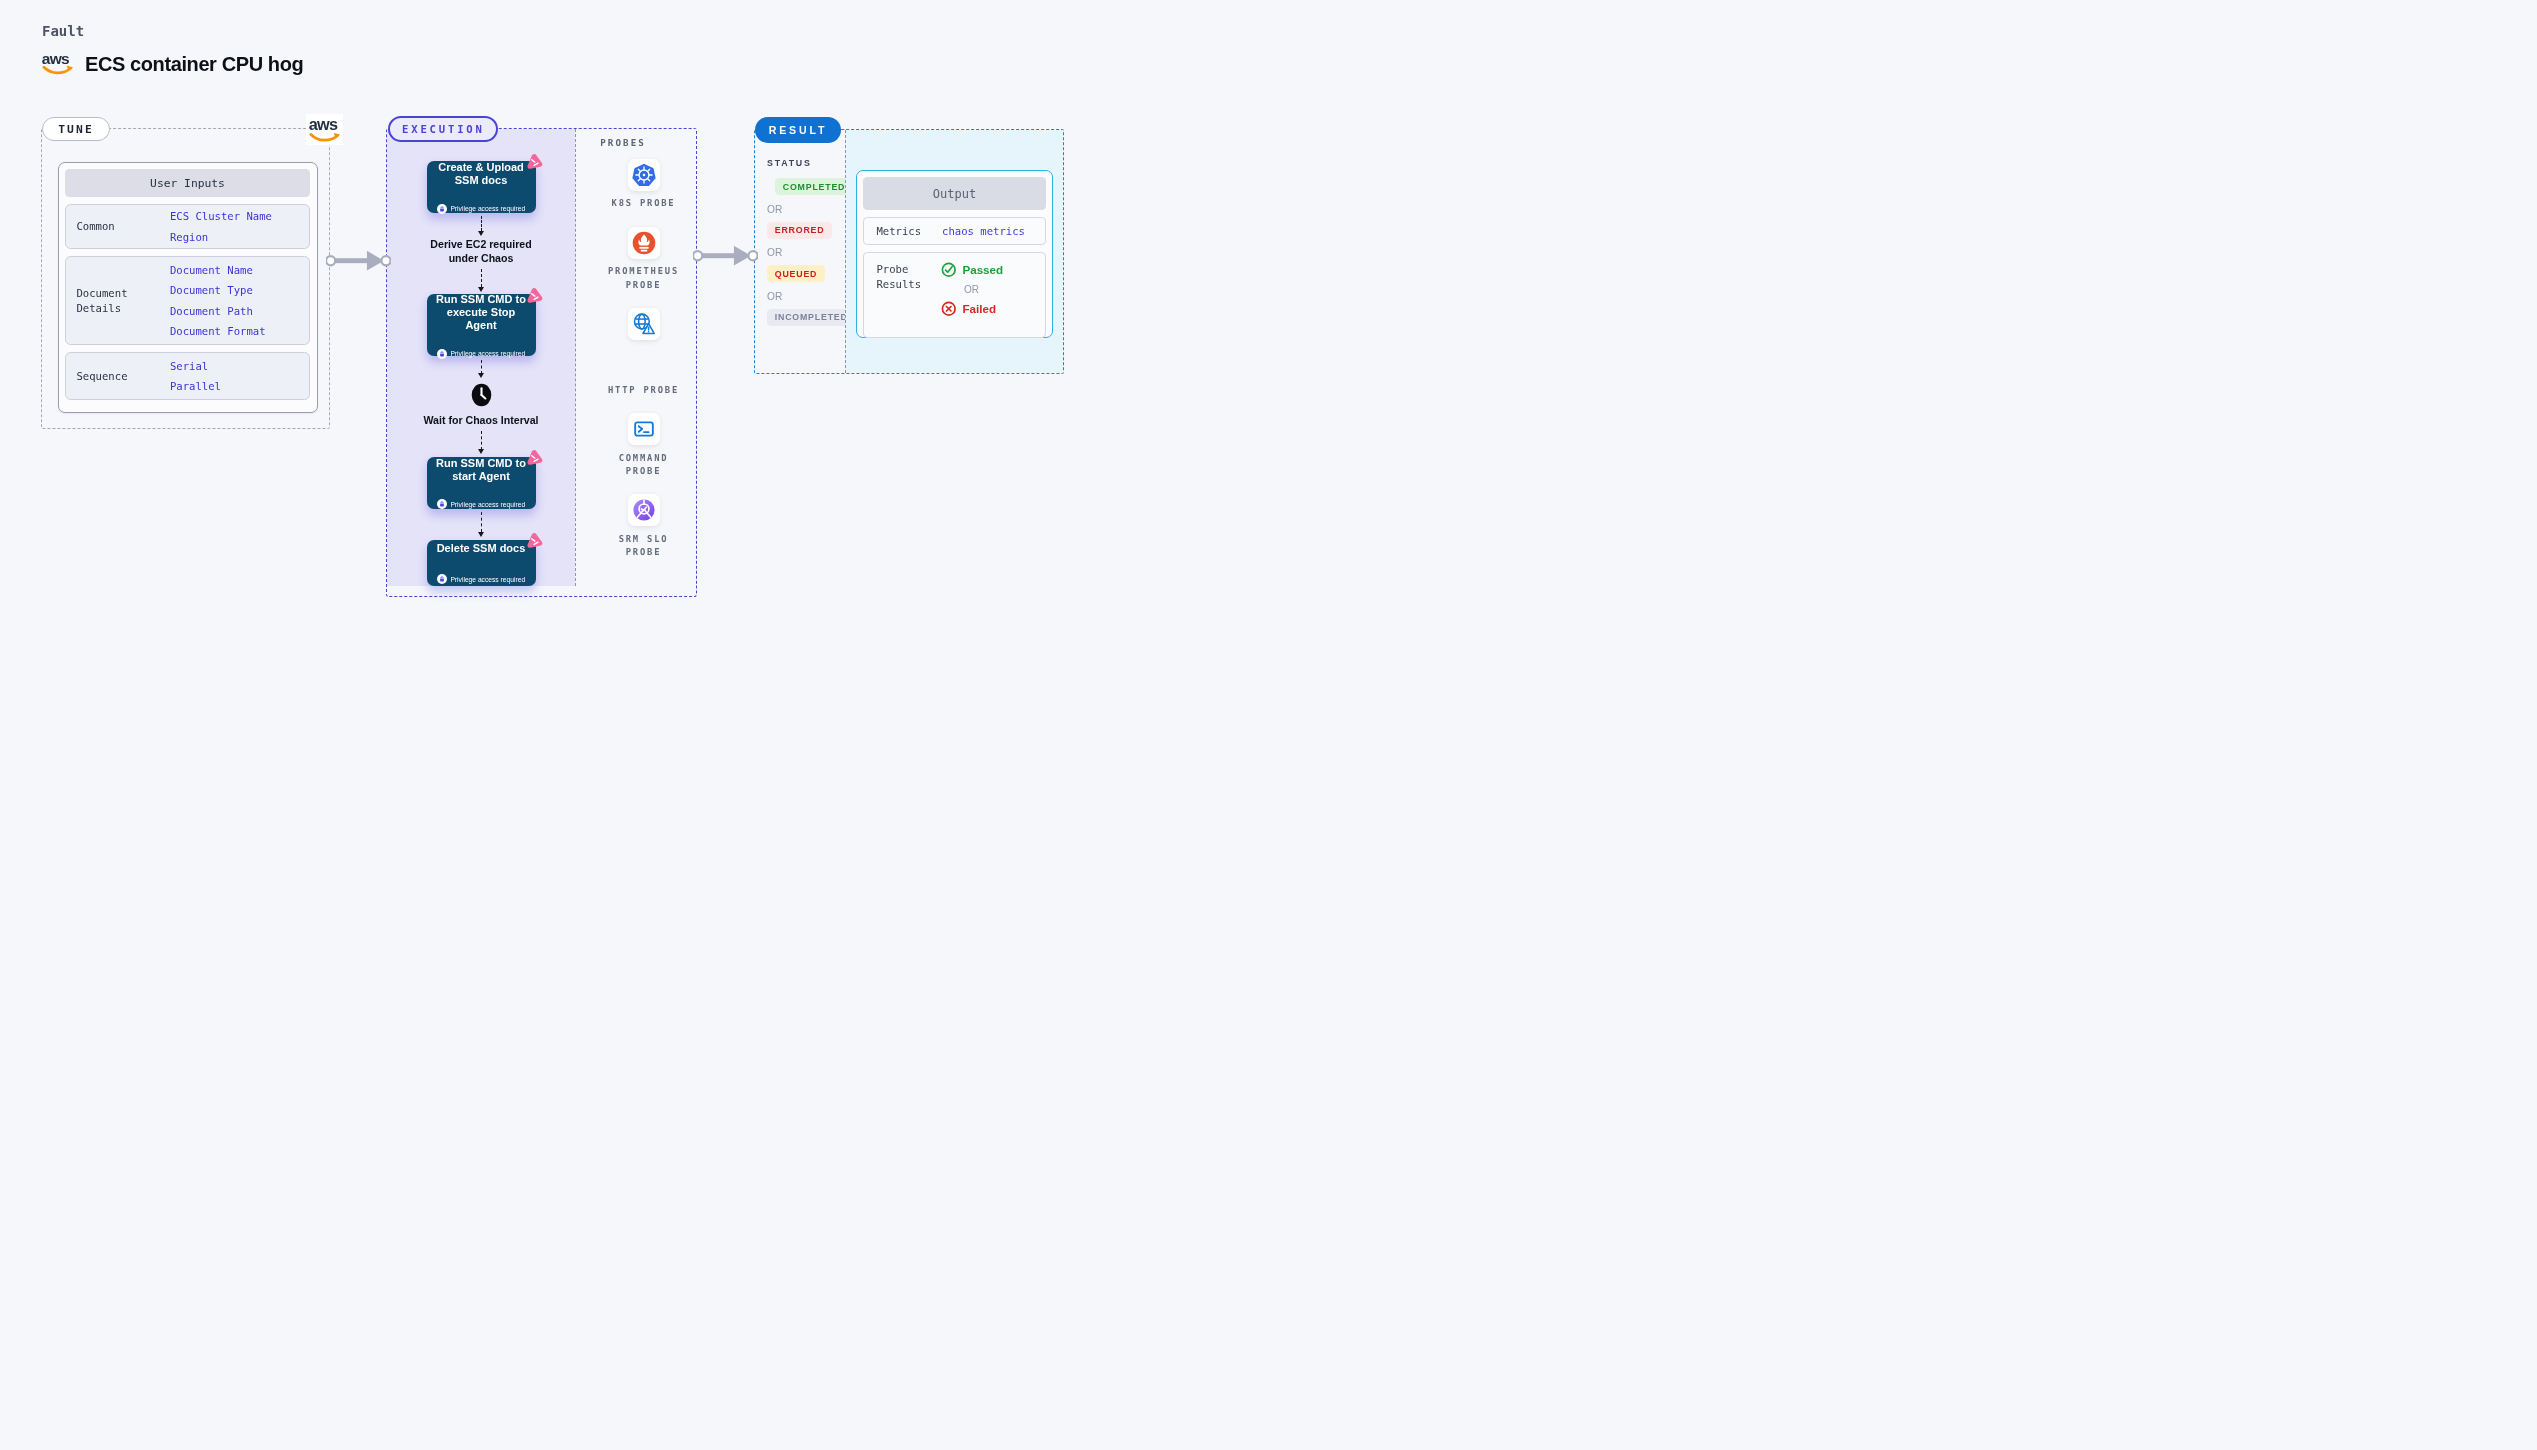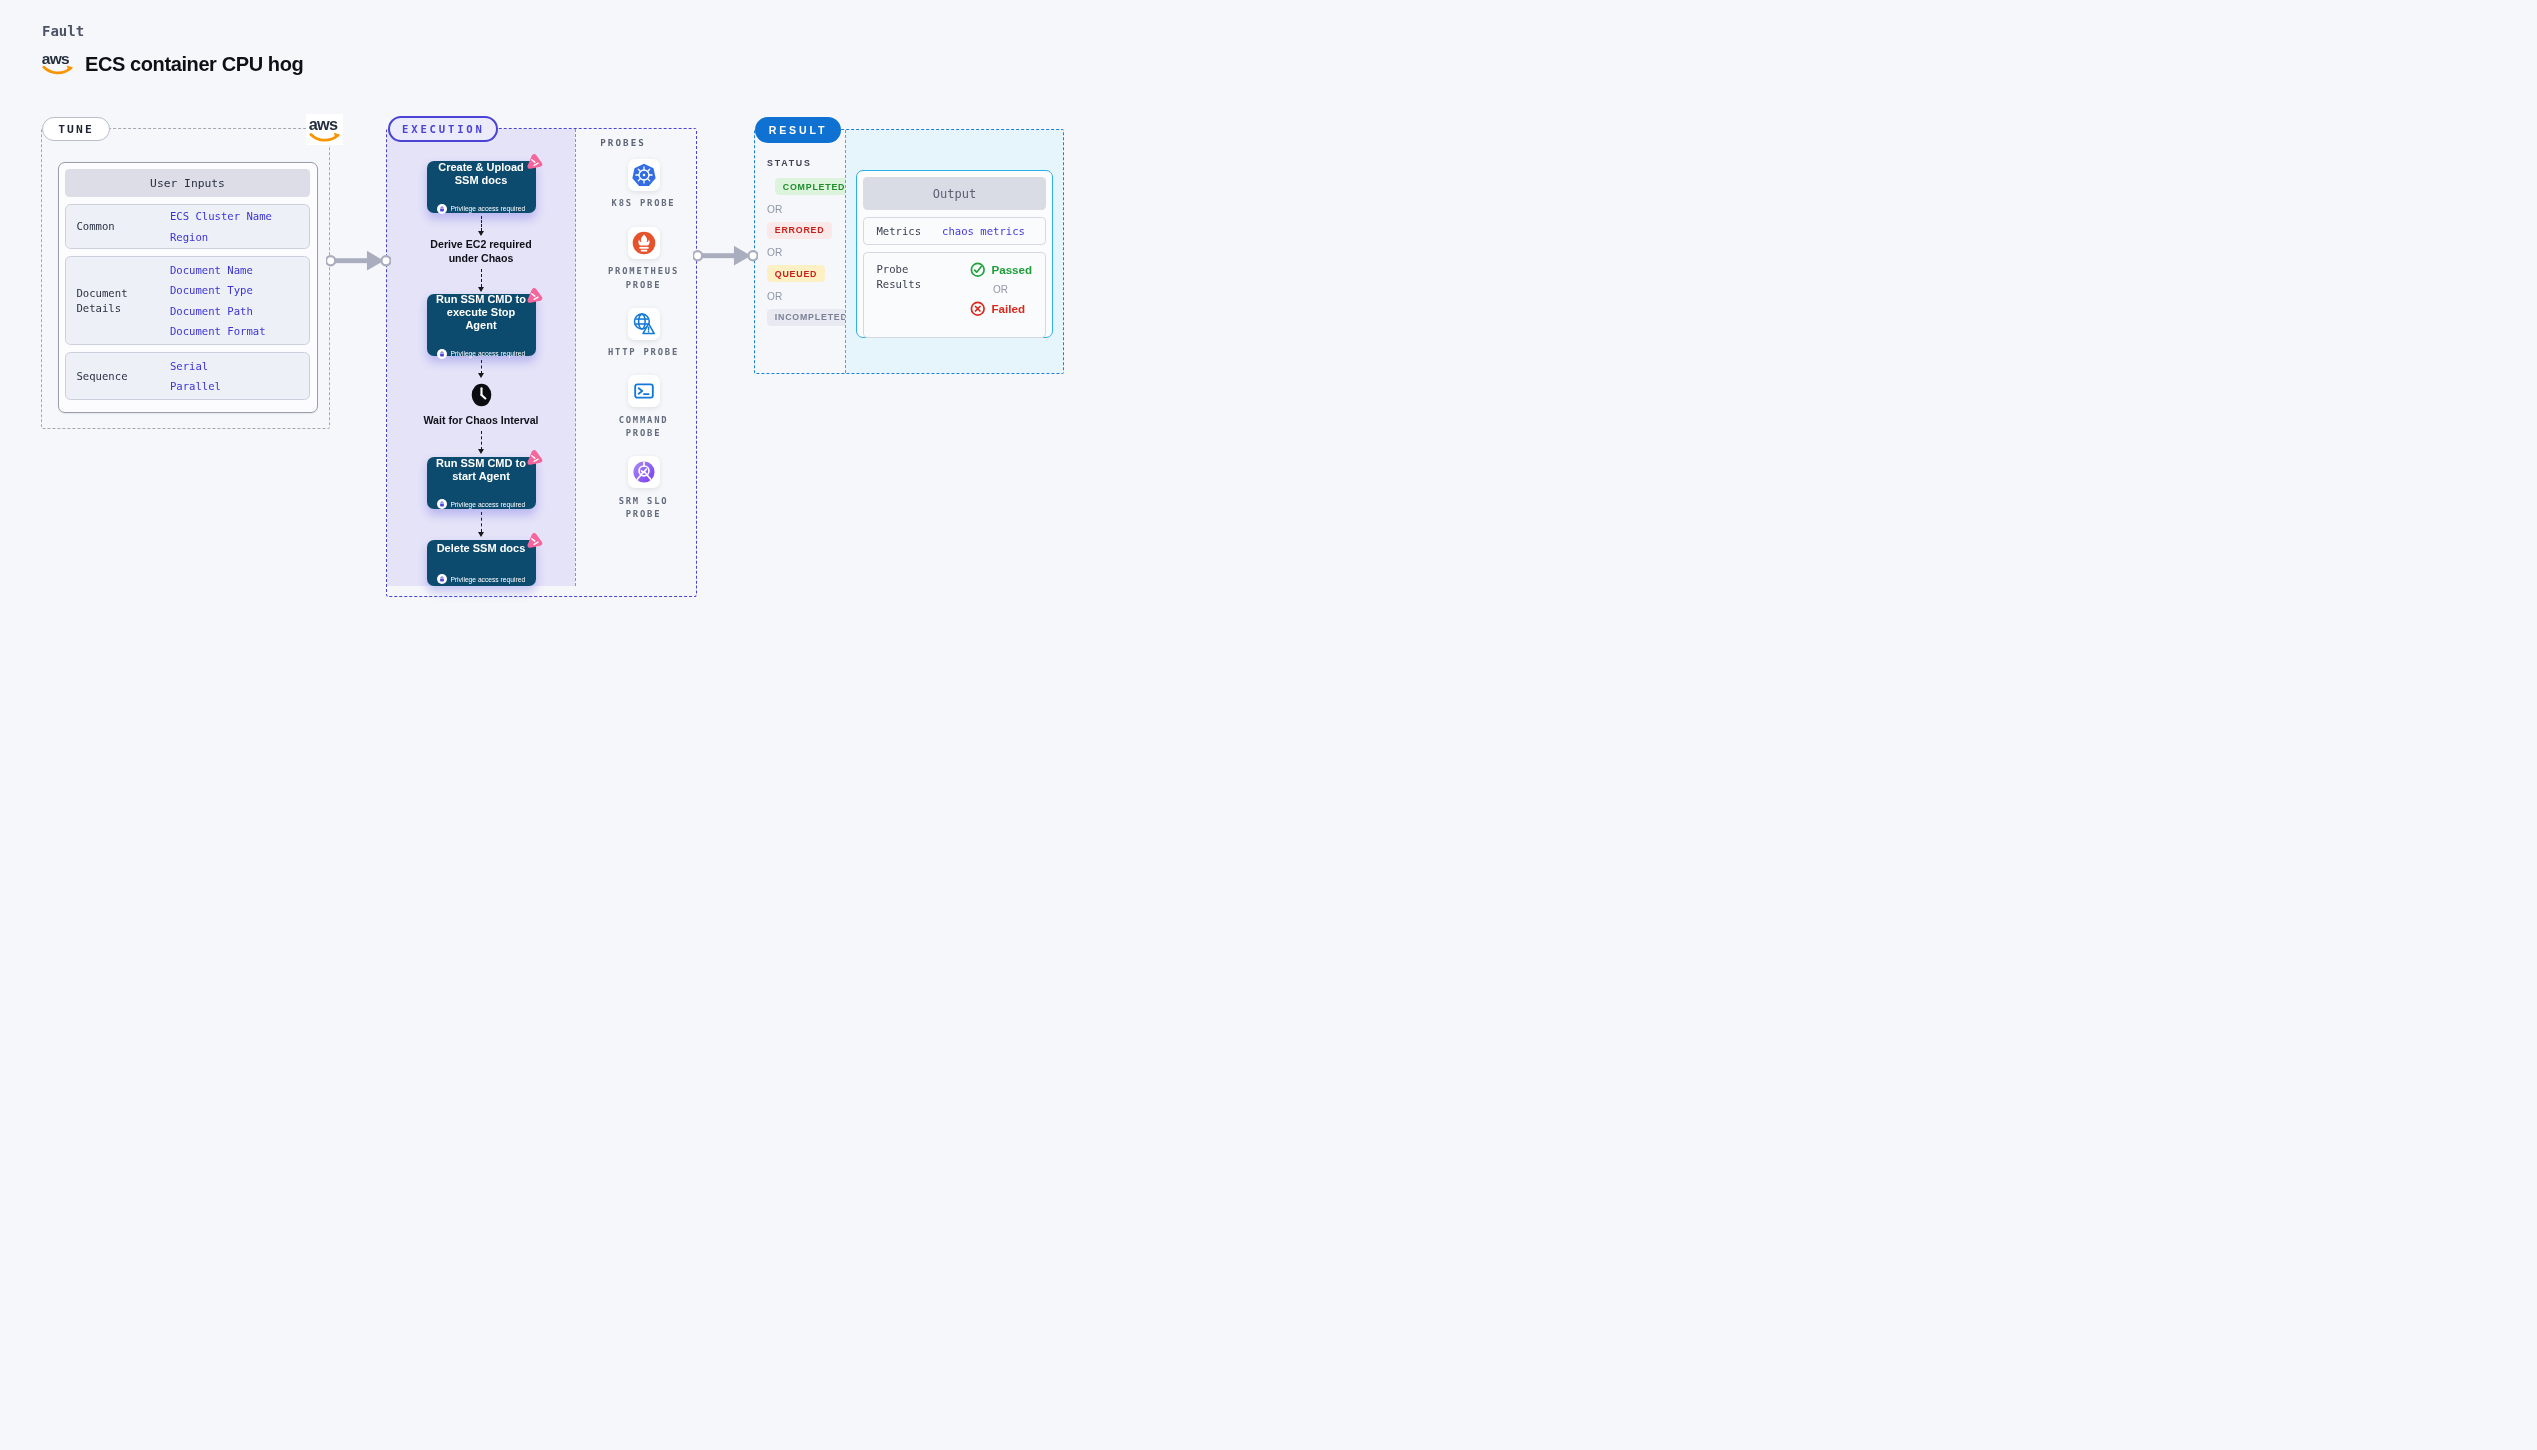--- a/index.html
+++ b/index.html
@@ -96,21 +96,21 @@
   .result-panel { position:absolute; left:90px; top:0; right:0; bottom:0; background:#e6f4fb;
                   border-left:1.1px dashed #8d93a0; }
   .output-box { position:absolute; left:10px; top:40px; width:197px; height:168px; background:#fbfcfe;
                 border:1.8px solid #2ab1e8; border-radius:7px; padding:6.4px; }
   .output-header { height:33px; background:#d9dbe5; border-radius:4.2px; display:flex; align-items:center; justify-content:center;
                    font-family:"DejaVu Sans Mono","Liberation Mono",monospace; font-size:12px; color:#5b6274; }
   .output-row { background:#fafbfd; border:1.1px solid #d5d8e2; border-radius:4.2px; margin-top:7px; display:flex; padding:0 0 0 12px; }
   .metrics-row { height:28px; align-items:center; }
   .out-label { font-family:"DejaVu Sans Mono","Liberation Mono",monospace; font-size:10.6px; color:#39404f; line-height:15.5px; }
   .metrics-value { font-family:"DejaVu Sans Mono","Liberation Mono",monospace; font-size:10.6px; color:#4339d8; margin-left:21px; }
-  .probe-results-row { height:86px; padding-top:8.5px;gap:29px; }
+  .probe-results-row { height:86px; padding-top:8.5px; }
   .pr-label { width:65px; }
   .pr-right { display:flex; flex-direction:column; }
   .pr-line { display:flex; align-items:center; gap:5.6px; }
   .pr-passed { color:#1b9e38; font-weight:700; font-size:11.6px; }
   .pr-failed { color:#d8281b; font-weight:700; font-size:11.6px; }
   .pr-or { margin:6.4px 0 6.4px 22.6px; font-size:10px; font-weight:500; color:#9096a8; }
 </style>
 </head>
 <body>
 
@@ -374,21 +374,21 @@
 
       <div class="probe-item" style="margin-top:15.5px;">
         <div class="probe-card">
           <svg width="24" height="24" viewBox="0 0 34 34">
               <use href="#prom-g"></use>
             </svg>
         </div>
         <div class="probe-name">PROMETHEUS PROBE</div>
       </div>
 
-      <div class="probe-item" style="margin-top:15.5px;">
+      <div class="probe-item" style="margin-top:15.5px;gap:38px;">
         <div class="probe-card">
           <svg width="24" height="24" viewBox="0 0 34 34">
               <use href="#http-g"></use>
             </svg>
         </div>
         <div class="probe-name">HTTP PROBE</div>
       </div>
 
       <div class="probe-item" style="margin-top:15.5px;">
         <div class="probe-card">

